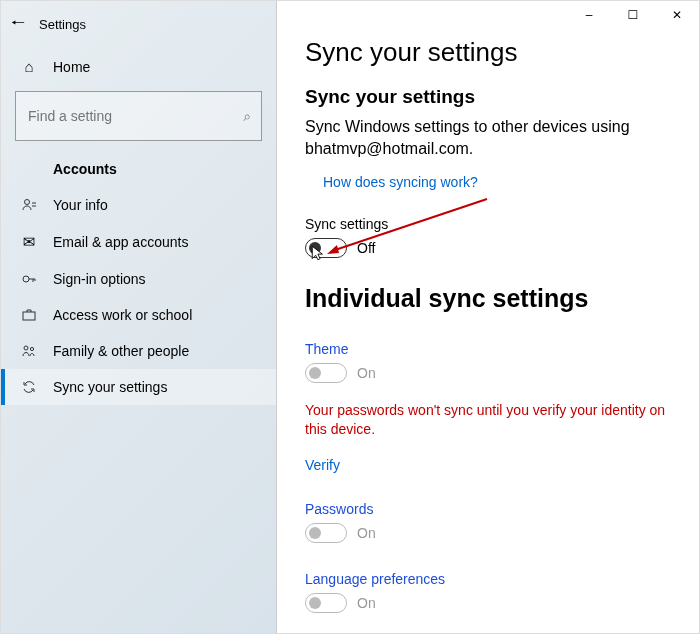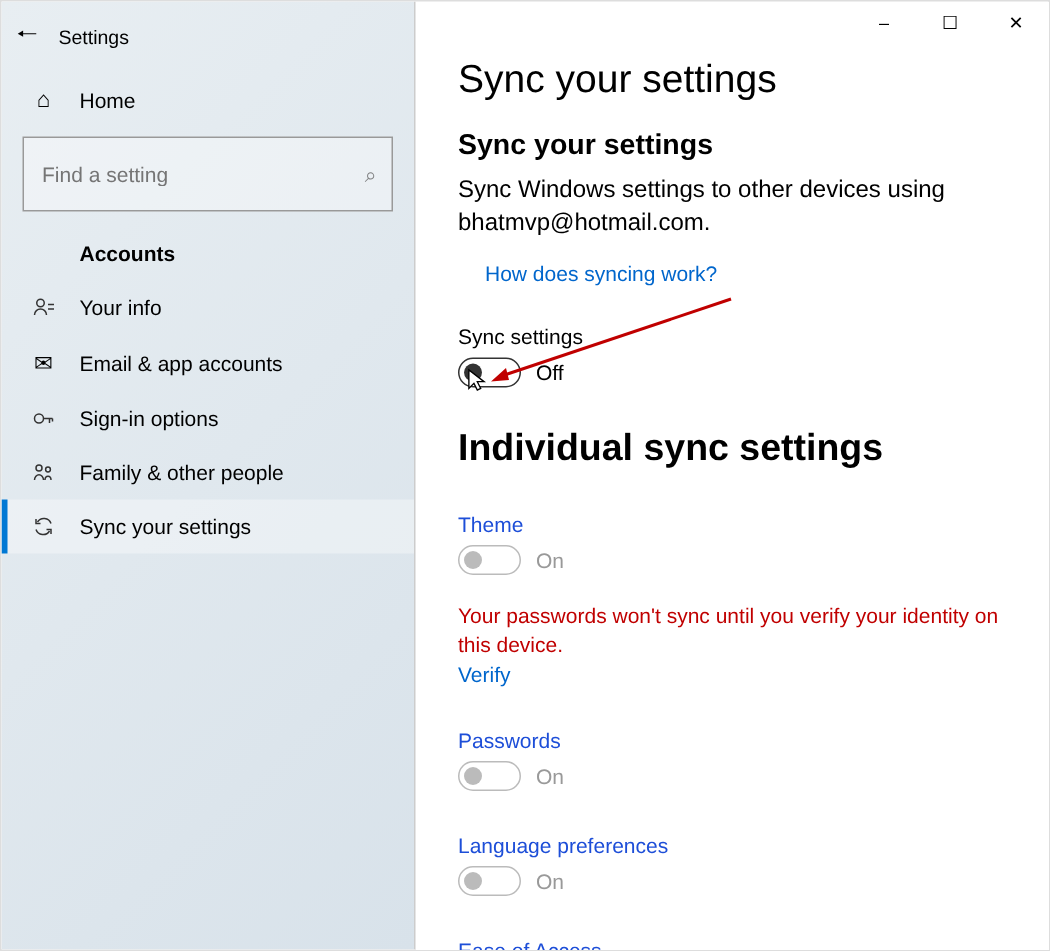--- a/index.html
+++ b/index.html
@@ -182,21 +182,21 @@
   .warning {
     color: #c00000;
     font-size: 14px;
     margin-top: 18px;
     line-height: 1.35;
   }
   .verify-link {
     color: #0066cc;
     font-size: 14px;
     cursor: pointer;
-    margin-top: 2px;
+    margin-top: 18px;
   }
   .annot {
     position: absolute;
     pointer-events: none;
   }
   .cursor-svg {
     position: absolute;
     width: 18px;
     height: 18px;
   }
@@ -234,20 +234,29 @@
     <span>Email &amp; app accounts</span>
   </div>
   <div class="sb-item">
     <span class="icon">
       <svg width="16" height="16" viewBox="0 0 16 16" fill="none" stroke="#333" stroke-width="1">
         <circle cx="5" cy="8" r="3"></circle>
           <path d="M8 8h6M12 8v3M14 8v2"></path>
       </svg>
     </span>
     <span>Sign-in options</span>
+  </div>
+  <div class="sb-item">
+    <span class="icon">
+      <svg width="16" height="16" viewBox="0 0 16 16" fill="none" stroke="#333" stroke-width="1">
+        <rect x="2" y="5" width="12" height="8"></rect>
+          <path d="M6 5V3h4v2"></path>
+      </svg>
+    </span>
+    <span>Access work or school</span>
   </div>
   <div class="sb-item">
     <span class="icon">
       <svg width="16" height="16" viewBox="0 0 16 16" fill="none" stroke="#333" stroke-width="1">
         <circle cx="5" cy="5" r="2"></circle>
           <circle cx="11" cy="6" r="1.6"></circle>
         <path d="M2 13c0-2 1.5-3.5 3-3.5s3 1.5 3 3.5M9 13c0-1.5 1-2.5 2-2.5s2 1 2 2.5"></path>
       </svg>
     </span>
     <span>Family &amp; other people</span>

